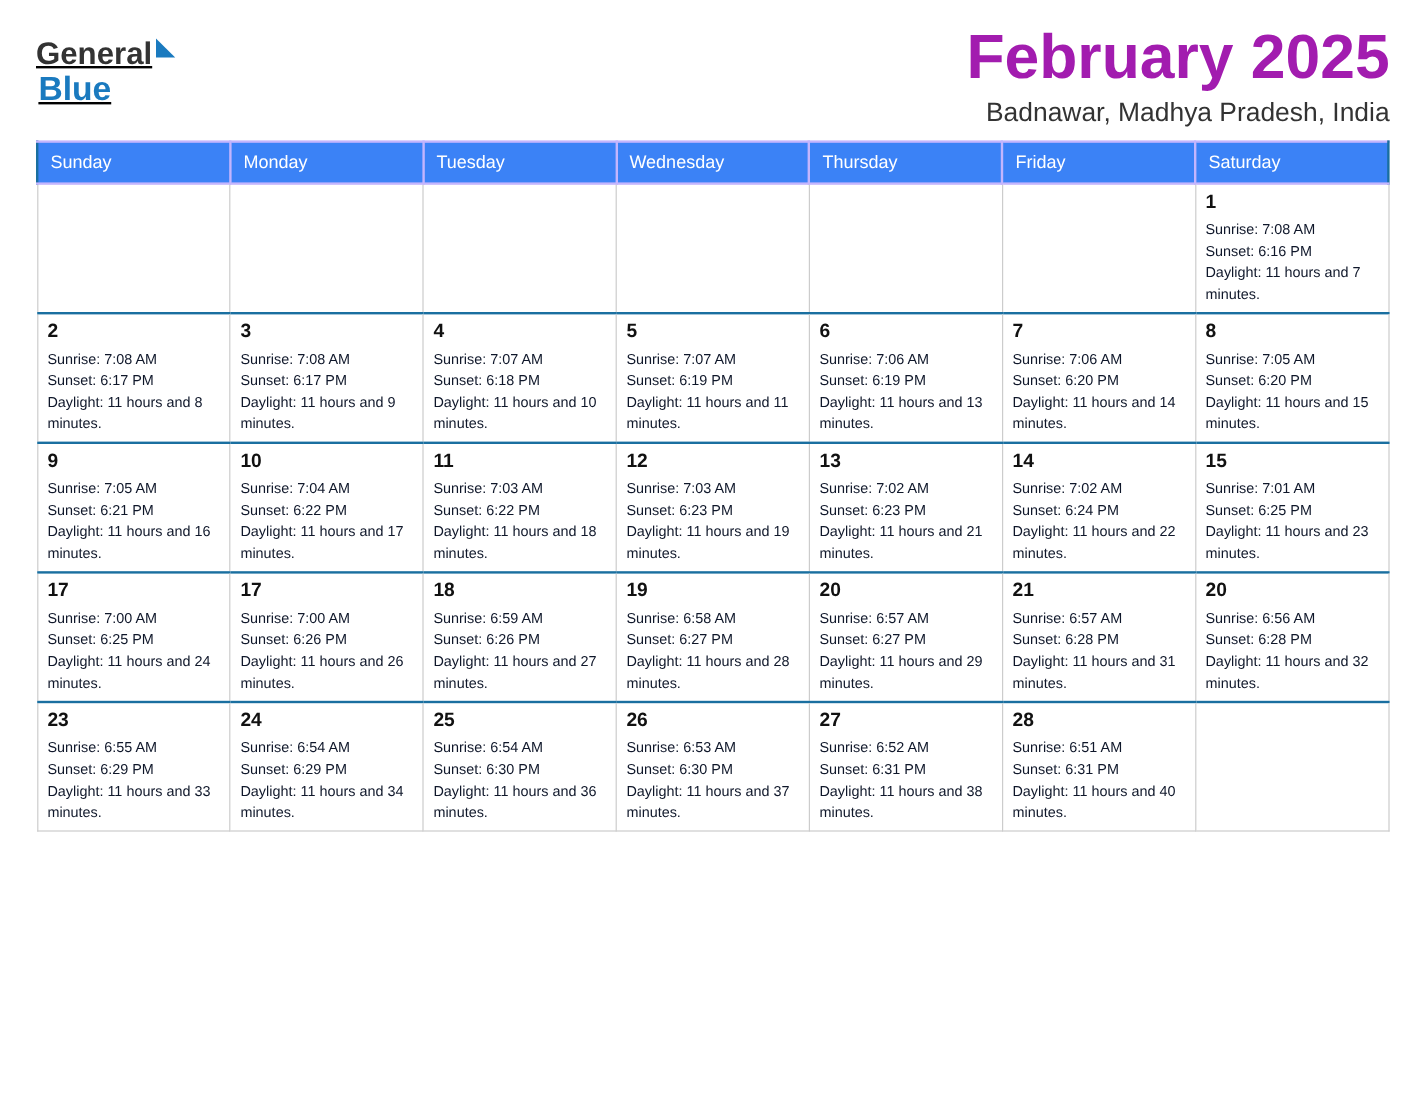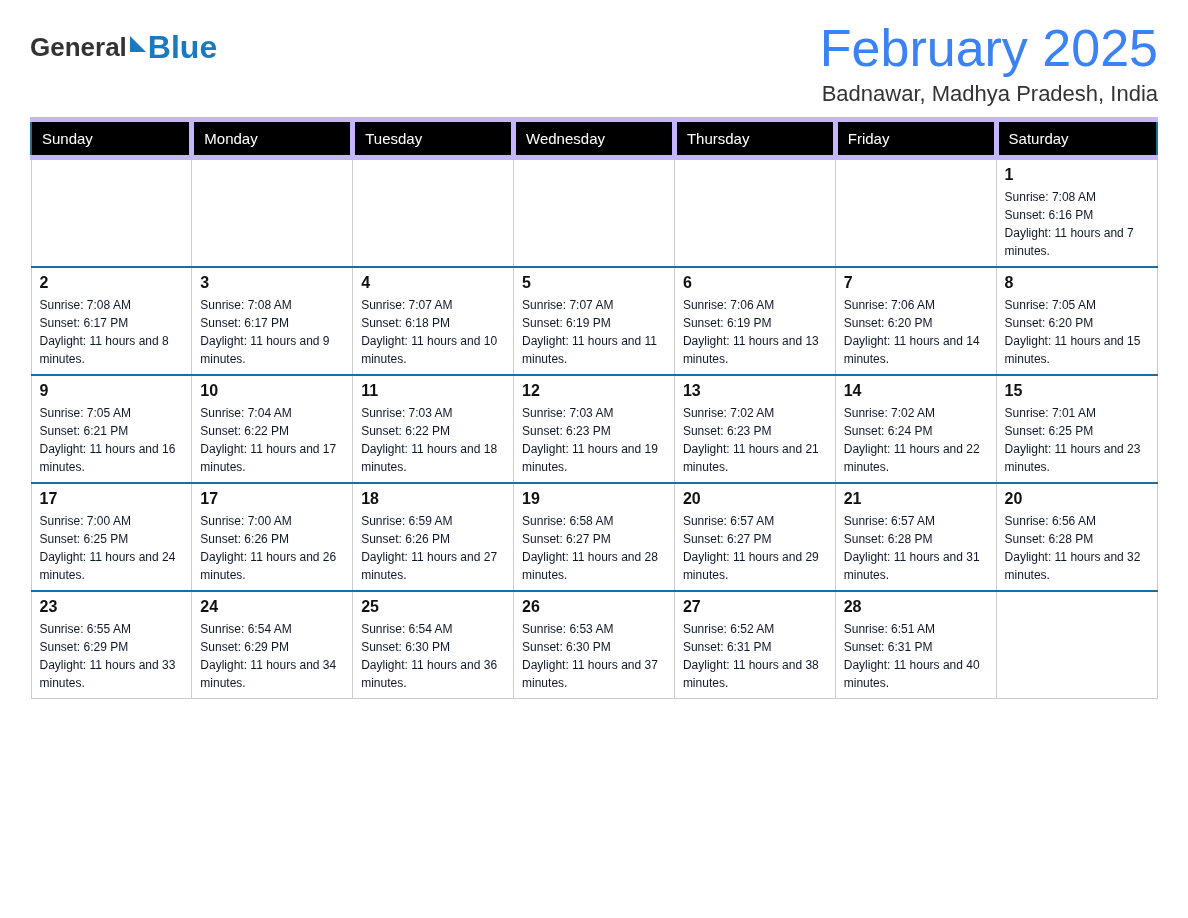--- a/index.html
+++ b/index.html
@@ -20,53 +20,52 @@
       display: flex;
       align-items: center;
       margin-top: 10px;
     }
     .logo-text-general {
       font-size: 26px;
       font-weight: bold;
       color: #333;
     }
     .logo-text-blue {
-      font-size: 32px;
+      font-size: 28px;
       font-weight: bold;
       color: #1a7abf;
-      text-align: center;
     }
     .title-section {
       text-align: right;
     }
     .title-section h1 {
       font-size: 52px;
-      font-weight: normal;
-      color: #3b82f6;
+      font-weight: bold;
+      color: #a21caf;
       line-height: 1.1;
     }
     .title-section h2 {
       font-size: 22px;
       font-weight: normal;
       color: #333;
       margin-top: 4px;
     }
     .calendar {
       width: 100%;
       border-collapse: collapse;
       margin-top: 10px;
     }
     .calendar th {
-      background-color: #000000;
+      background-color: #3b82f6;
       color: #fff;
       text-align: left;
       padding: 8px 10px;
       font-size: 15px;
       font-weight: normal;
-      border: 5px solid #c4b5fd;
+      border: 2px solid #c4b5fd;
     }
     .calendar td {
       vertical-align: top;
       padding: 6px 8px;
       border: 1px solid #ccc;
       width: 14.28%;
       min-height: 100px;
       font-size: 12.5px;
       color: #333;
       background: #fff;
@@ -93,21 +92,21 @@
       background: #f5f5f5;
     }
     .header-row th:first-child { border-left: 2px solid #1a6fa0; }
     .header-row th:last-child { border-right: 2px solid #1a6fa0; }
   </style>
 </head>
 <body>
 
 <div class="header">
   <div class="logo">
-    <div style="display:flex; flex-direction:row; line-height:1.1;">
+    <div style="display:flex; flex-direction:column; line-height:1.1;text-decoration:underline;">
       <div style="display:flex; align-items:center;">
         <span class="logo-text-general">General</span>
         <div style="position:relative; display:inline-block; margin-left:3px; top:-2px;">
           <div style="width:0;height:0;border-left:16px solid #1a7abf;border-top:16px solid transparent;display:inline-block;"></div>
         </div>
       </div>
       <span class="logo-text-blue" style="margin-left:2px;">Blue</span>
     </div>
   </div>
   <div class="title-section">

